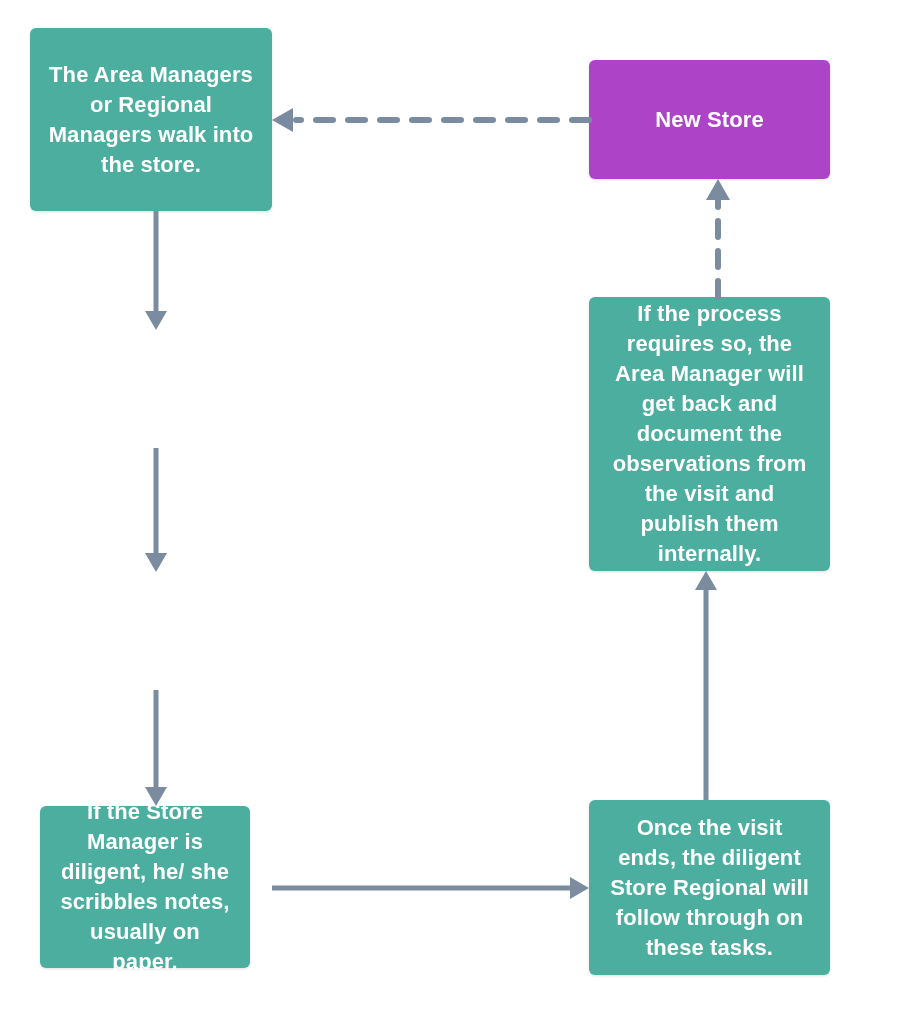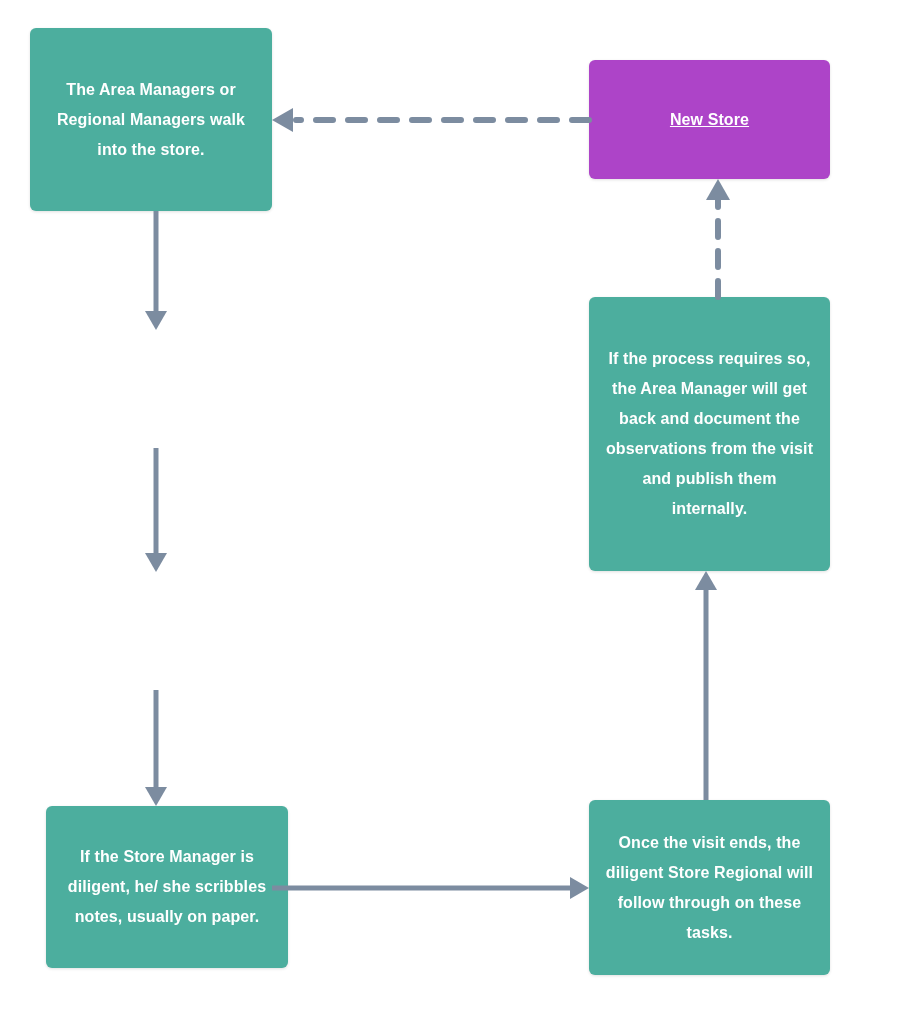--- a/index.html
+++ b/index.html
@@ -22,37 +22,37 @@
     position: absolute;
     box-sizing: border-box;
     border-radius: 6px;
     display: flex;
     align-items: center;
     justify-content: center;
     text-align: center;
     color: #ffffff;
     font-family: "Liberation Sans", sans-serif;
     font-weight: 700;
-    font-size: 16px;
+    font-size: 22px;
     line-height: 30px;
     letter-spacing: 0.1px;
     padding: 8px 16px;
     box-shadow: 0 1px 3px rgba(0,0,0,0.12);
     white-space: pre-line;
   }
   .node.teal  { background: #4CAE9E; }
   .node.purple{ background: #AD44C8; }
 
   
   #node-walk-in      { left: 30px;  top: 28px;  width: 242px; height: 183px; }
-  #node-new-store    { left: 589px; top: 60px;  width: 241px; height: 119px; text-decoration: underline; }
+  #node-new-store    { left: 589px; top: 60px;  width: 241px; height: 119px; }
   #node-walk-through { left: 30px;  top: 330px; width: 242px; height: 118px; }
   #node-document     { left: 589px; top: 297px; width: 241px; height: 274px; }
   #node-observations { left: 30px;  top: 572px; width: 242px; height: 118px; }
-  #node-notes        { left: 46px;  top: 806px; width: 242px; height: 162px; }
+  #node-notes        { left: 40px;  top: 806px; width: 210px; height: 162px; }
   #node-follow-up    { left: 589px; top: 800px; width: 241px; height: 175px; }
 
   
   .edge { position: absolute; }
   .edge svg { display: block; overflow: visible; }
 
   #edge-walkin-to-walkthrough { left: 140px; top: 211px; }
   #edge-walkthrough-to-obs    { left: 140px; top: 448px; }
   #edge-obs-to-notes          { left: 140px; top: 690px; }
   #edge-notes-to-followup     { left: 272px; top: 872px; }

